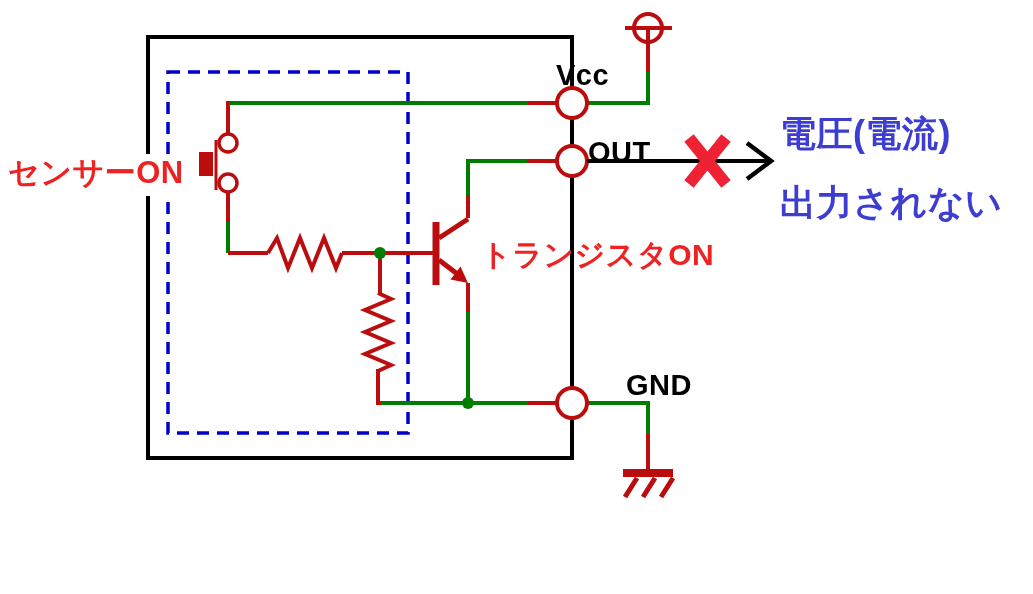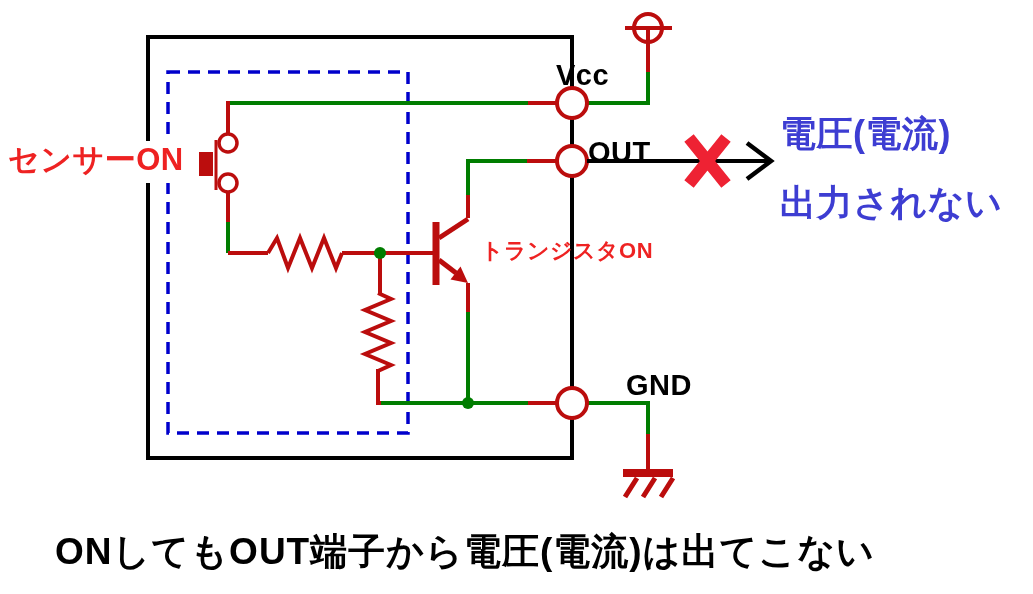--- a/index.html
+++ b/index.html
@@ -28,22 +28,22 @@
     position: absolute;
     font-weight: bold;
     white-space: nowrap;
     line-height: 1.05;
     letter-spacing: 0.5px;
   }
   .lbl-red   { color: var(--label-red, #ee2222); }
   .lbl-blue  { color: var(--label-blue, #3d3dd2); }
   .lbl-black { color: var(--label-black, #000000); }
 
-  #sensor-on-label   { left: 6px;   top: 141px; font-size: 31px; background: #fff; padding: 3px 6px 6px 2px; }
-  #transistor-on-label{ left: 481px; top: 239px; font-size: 22px; }
+  #sensor-on-label   { left: 6px;   top: 154px; font-size: 31px; background: #fff; padding: 3px 6px 6px 2px; }
+  #transistor-on-label{ left: 481px; top: 239px; font-size: 30px; }
   #vcc-label         { left: 556px; top: 60px;  font-size: 29px; }
   #out-label         { left: 588px; top: 137px; font-size: 29px; }
   #gnd-label         { left: 626px; top: 370px; font-size: 29px; }
   #no-output-line1   { left: 780px; top: 115px; font-size: 36px; }
   #no-output-line2   { left: 780px; top: 184px; font-size: 36px; }
   #caption-label     { left: 55px;  top: 533px; font-size: 37px; letter-spacing: 1px; }
 </style>
 </head>
 <body>
 
@@ -124,15 +124,14 @@
     <path d="M689,138 L726,184 M726,138 L689,184" class="s-xred nf" stroke-width="12"></path>
   </svg>
 
   <div class="lbl lbl-red" id="sensor-on-label">センサーON</div>
   <div class="lbl lbl-red" id="transistor-on-label">トランジスタON</div>
   <div class="lbl lbl-black" id="vcc-label">Vcc</div>
   <div class="lbl lbl-black" id="out-label">OUT</div>
   <div class="lbl lbl-black" id="gnd-label">GND</div>
   <div class="lbl lbl-blue" id="no-output-line2">出力されない</div>
   <div class="lbl lbl-blue" id="no-output-line1">電圧(電流)</div>
-  <div class="lbl lbl-black" id="caption-label">ONしてもOUT端子から電圧(電流)は出てこない</div>
 
 </div>
 
 </body></html>

